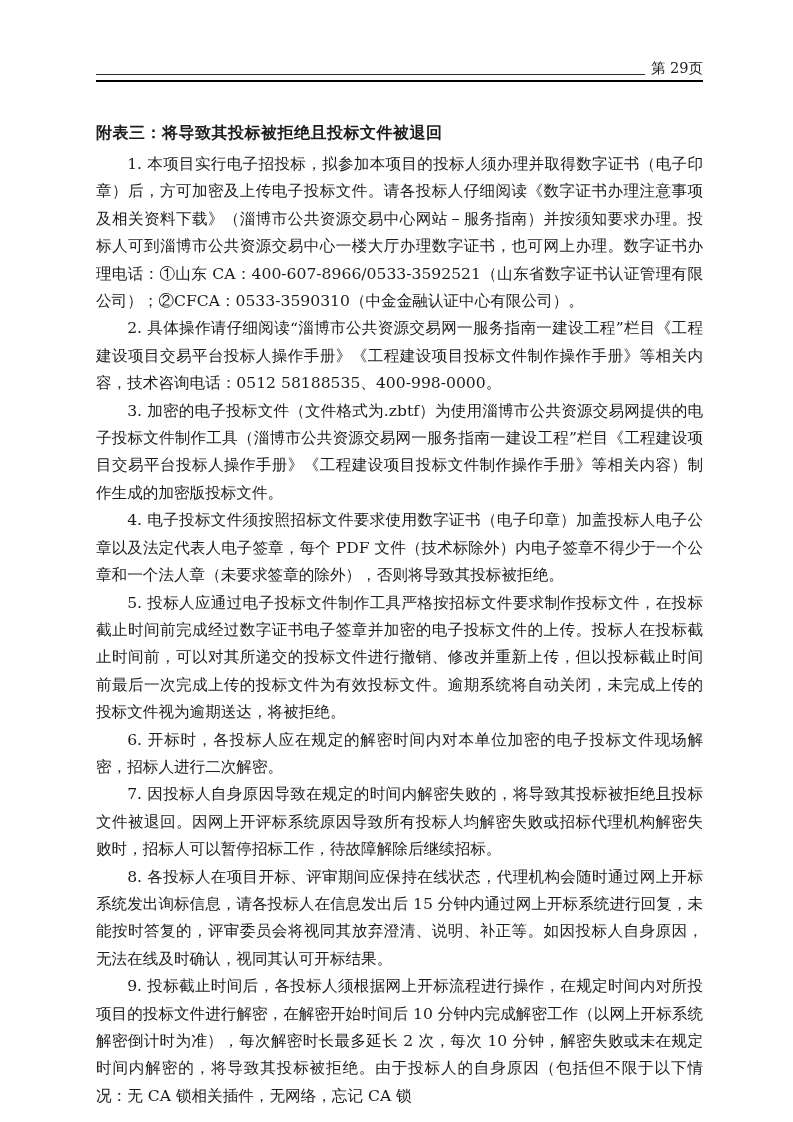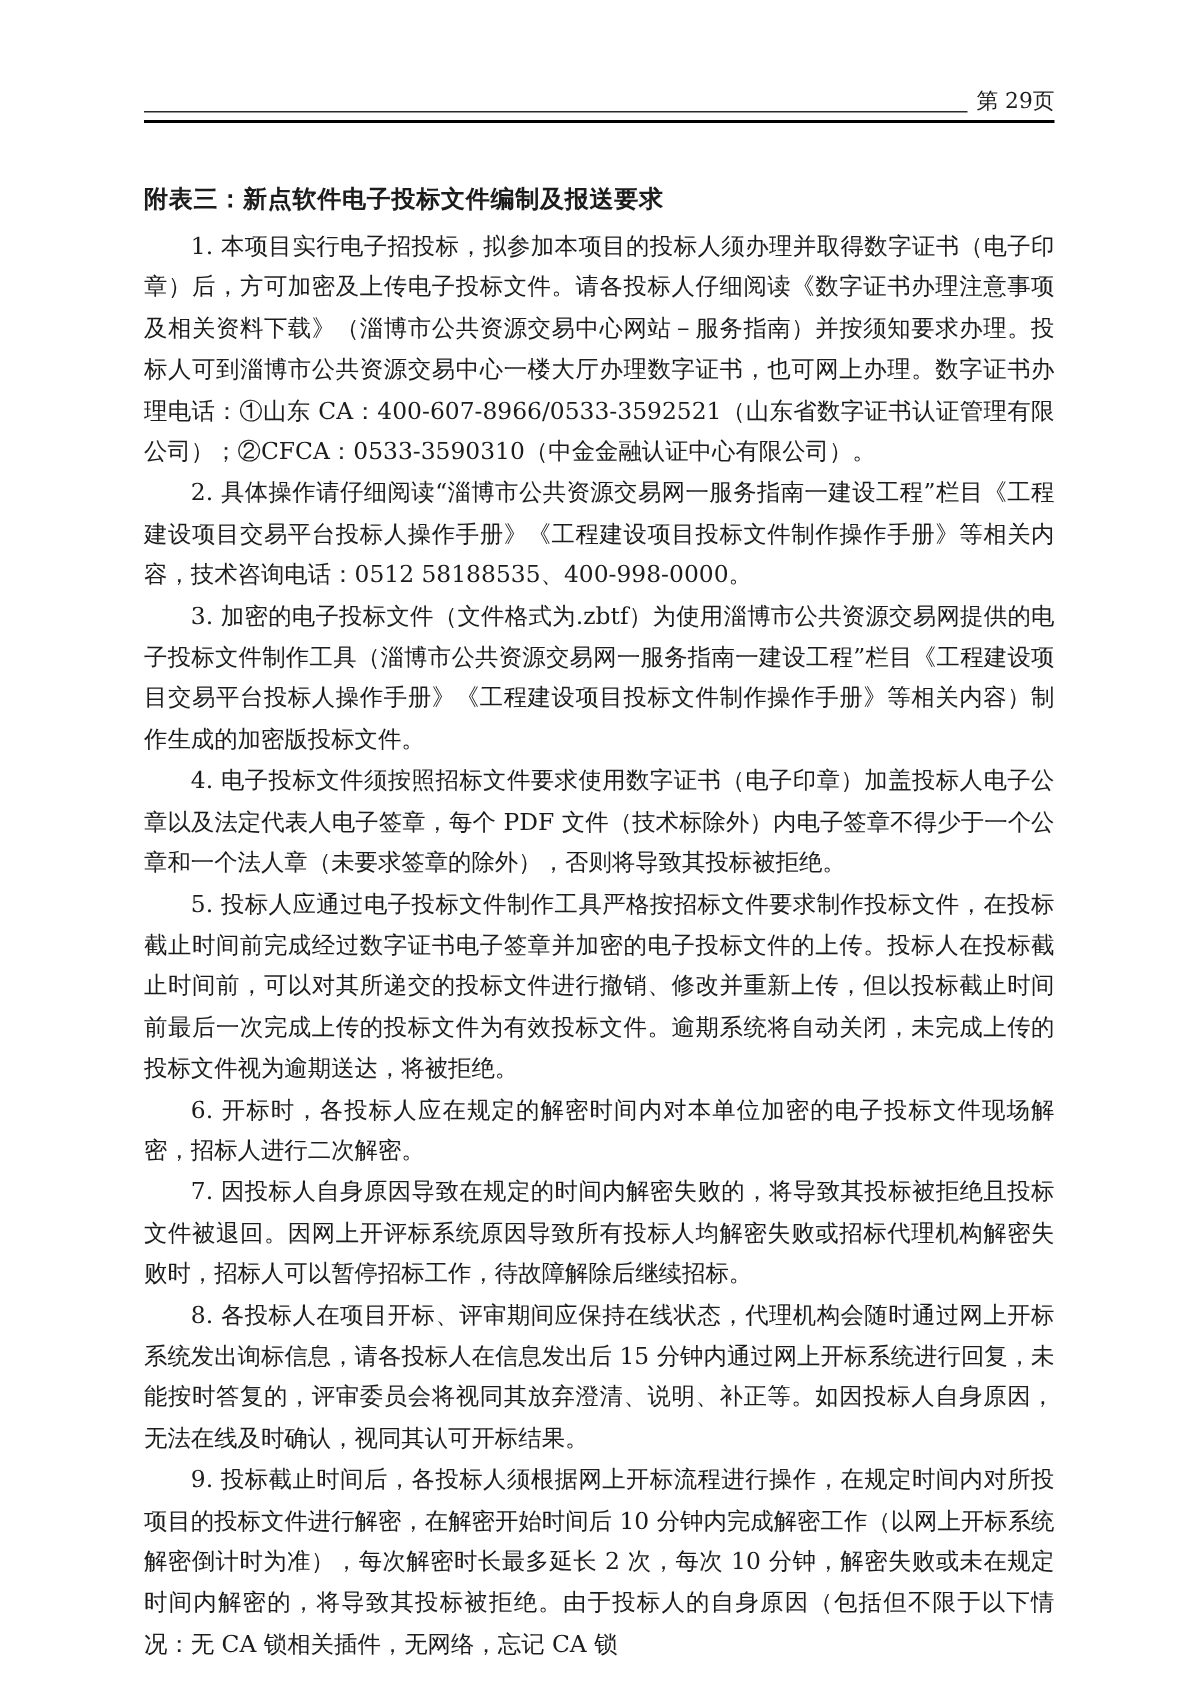--- a/index.html
+++ b/index.html
@@ -71,21 +71,21 @@
 
   <header>
     <div class="header-row">
       <span class="header-thin-line"></span>
       <span class="page-num">第 29页</span>
     </div>
     <div class="header-thick-line"></div>
   </header>
 
   <main class="content">
-    <h1 class="doc-title">附表三：新点软件电子投标文件编制及报送要求</h1>
+    <h1 class="doc-title">附表三：将导致其投标被拒绝且投标文件被退回</h1>
 
     <p class="para">1. 本项目实行电子招投标，拟参加本项目的投标人须办理并取得数字证书（电子印章）后，方可加密及上传电子投标文件。请各投标人仔细阅读《数字证书办理注意事项及相关资料下载》（淄博市公共资源交易中心网站－服务指南）并按须知要求办理。投标人可到淄博市公共资源交易中心一楼大厅办理数字证书，也可网上办理。数字证书办理电话：①山东 CA：400-607-8966/0533-3592521（山东省数字证书认证管理有限公司）；②CFCA：0533-3590310（中金金融认证中心有限公司）。</p>
     <p class="para">2. 具体操作请仔细阅读“淄博市公共资源交易网一服务指南一建设工程”栏目《工程建设项目交易平台投标人操作手册》《工程建设项目投标文件制作操作手册》等相关内容，技术咨询电话：0512 58188535、400-998-0000。</p>
     <p class="para">3. 加密的电子投标文件（文件格式为.zbtf）为使用淄博市公共资源交易网提供的电子投标文件制作工具（淄博市公共资源交易网一服务指南一建设工程”栏目《工程建设项目交易平台投标人操作手册》《工程建设项目投标文件制作操作手册》等相关内容）制作生成的加密版投标文件。</p>
     <p class="para">4. 电子投标文件须按照招标文件要求使用数字证书（电子印章）加盖投标人电子公章以及法定代表人电子签章，每个 PDF 文件（技术标除外）内电子签章不得少于一个公章和一个法人章（未要求签章的除外），否则将导致其投标被拒绝。</p>
     <p class="para">5. 投标人应通过电子投标文件制作工具严格按招标文件要求制作投标文件，在投标截止时间前完成经过数字证书电子签章并加密的电子投标文件的上传。投标人在投标截止时间前，可以对其所递交的投标文件进行撤销、修改并重新上传，但以投标截止时间前最后一次完成上传的投标文件为有效投标文件。逾期系统将自动关闭，未完成上传的投标文件视为逾期送达，将被拒绝。</p>
     <p class="para">6. 开标时，各投标人应在规定的解密时间内对本单位加密的电子投标文件现场解密，招标人进行二次解密。</p>
     <p class="para">7. 因投标人自身原因导致在规定的时间内解密失败的，将导致其投标被拒绝且投标文件被退回。因网上开评标系统原因导致所有投标人均解密失败或招标代理机构解密失败时，招标人可以暂停招标工作，待故障解除后继续招标。</p>
     <p class="para">8. 各投标人在项目开标、评审期间应保持在线状态，代理机构会随时通过网上开标系统发出询标信息，请各投标人在信息发出后 15 分钟内通过网上开标系统进行回复，未能按时答复的，评审委员会将视同其放弃澄清、说明、补正等。如因投标人自身原因，无法在线及时确认，视同其认可开标结果。</p>
     <p class="para">9. 投标截止时间后，各投标人须根据网上开标流程进行操作，在规定时间内对所投项目的投标文件进行解密，在解密开始时间后 10 分钟内完成解密工作（以网上开标系统解密倒计时为准），每次解密时长最多延长 2 次，每次 10 分钟，解密失败或未在规定时间内解密的，将导致其投标被拒绝。由于投标人的自身原因（包括但不限于以下情况：无 CA 锁相关插件，无网络，忘记 CA 锁</p>

